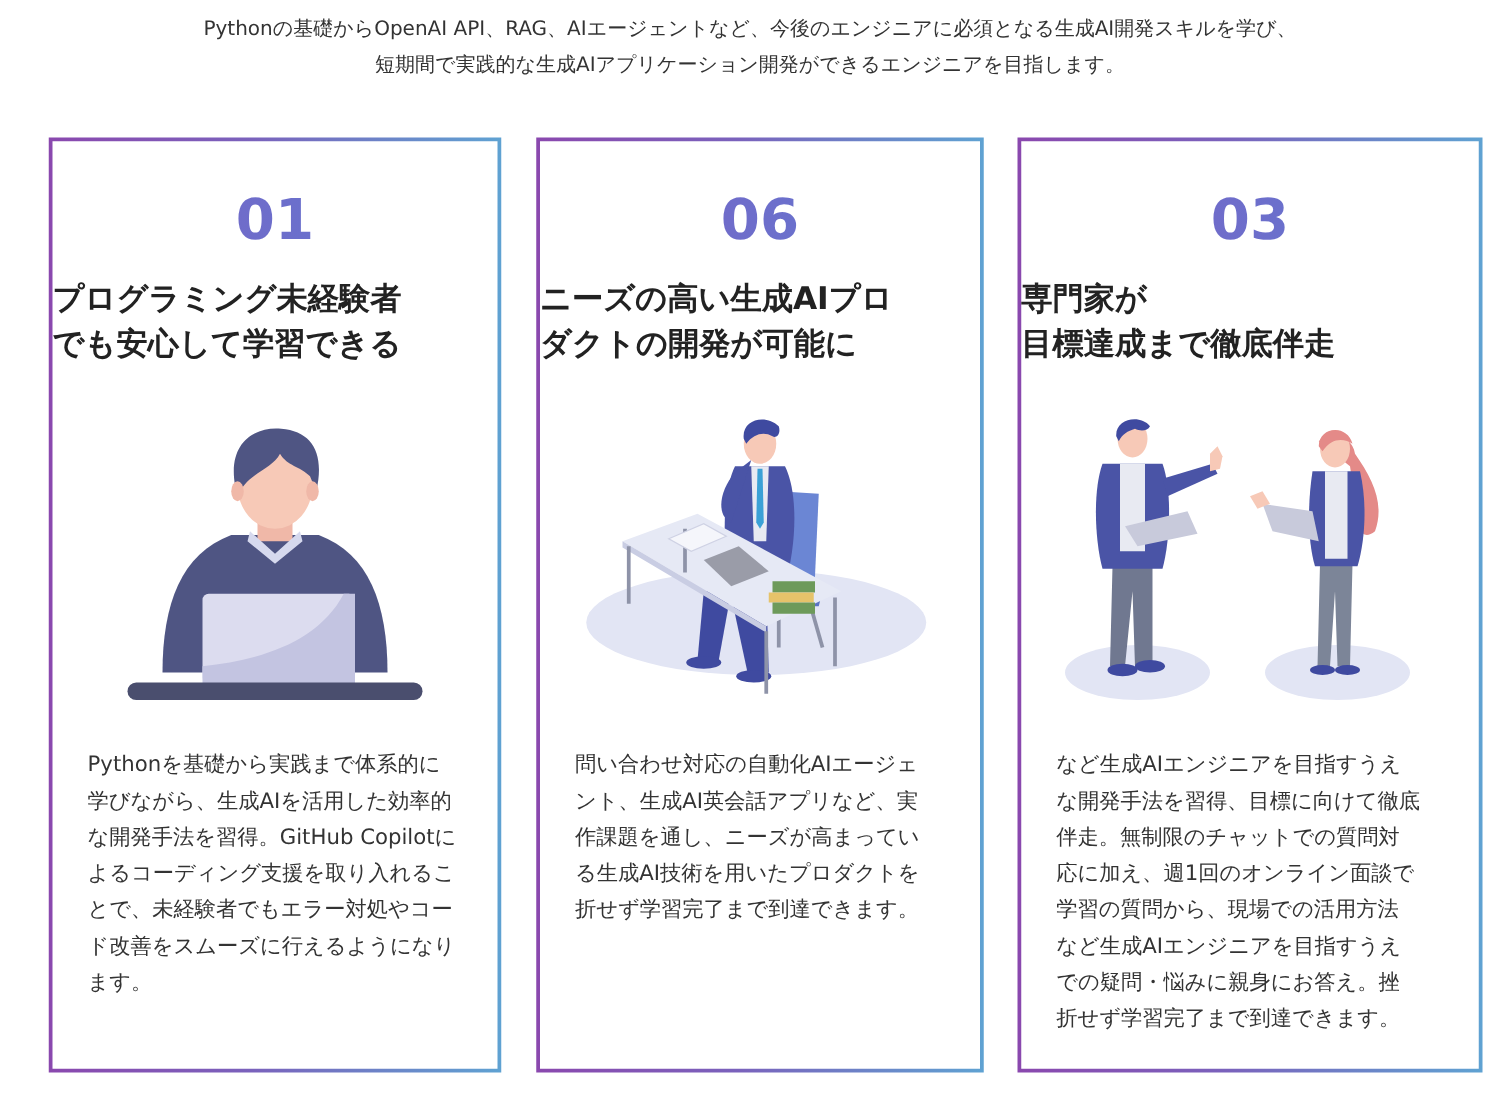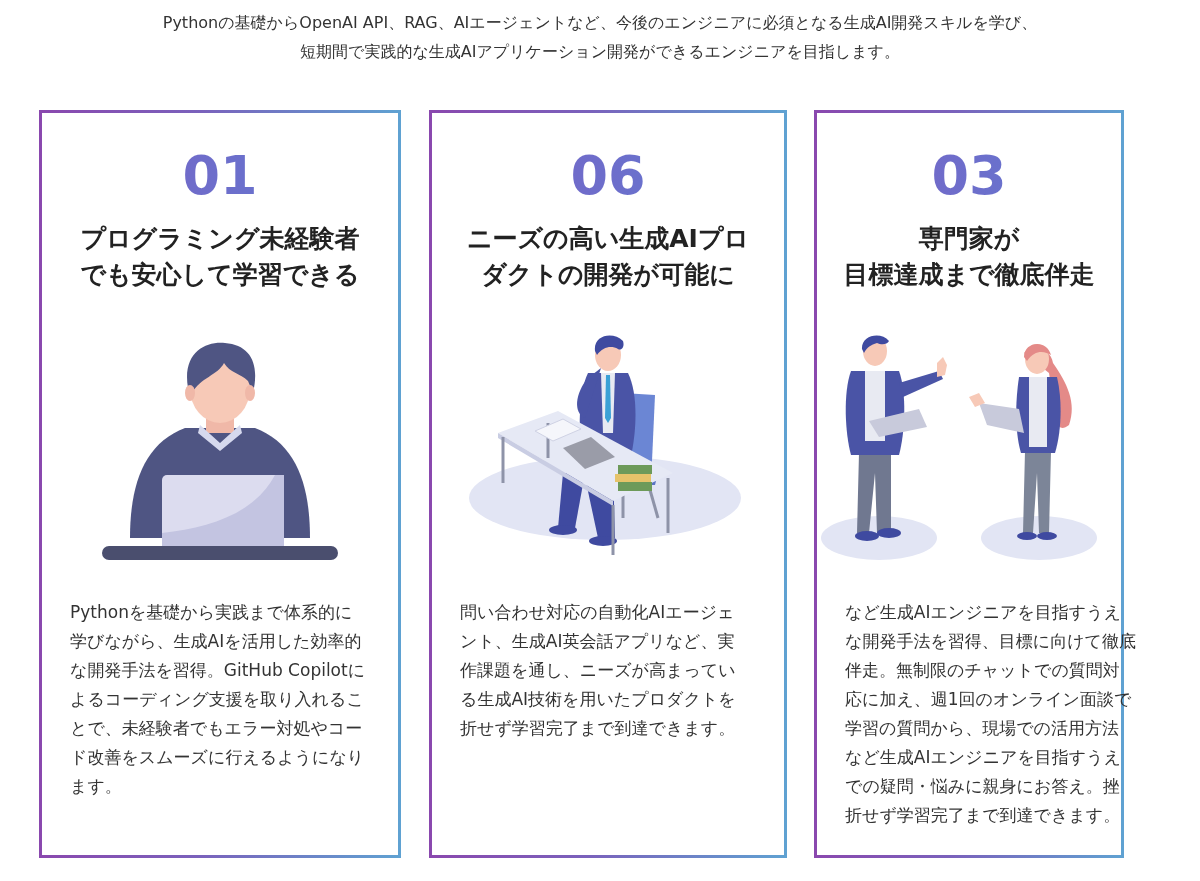--- a/index.html
+++ b/index.html
@@ -15,30 +15,30 @@
   .card {
     position: absolute; top: 110px; height: 748px;
     padding: 3px;
     background: linear-gradient(90deg, #8a48ae 0%, #7a62bc 45%, #5fa2d2 100%);
   }
   .card-inner {
     width: 100%; height: 100%; background: #ffffff; position: relative;
   }
   .card-1 { left: 39px; width: 362px; }
   .card-2 { left: 429px; width: 358px; }
-  .card-3 { left: 814px; width: 310px; }
+  .card-3 { left: 814px; width: 372px; }
 
   .num {
     position: absolute; left: 0; right: 0; top: 38px; text-align: center;
-    font-family: "DejaVu Sans", sans-serif; font-weight: bold; font-size: 54px; line-height: 50px;
+    font-family: "DejaVu Sans", sans-serif; font-weight: bold; font-size: 45px; line-height: 50px;
     background: linear-gradient(90deg, #7b62c4, #5f7ad2);
     -webkit-background-clip: text; background-clip: text; color: transparent;
   }
   .title {
-    position: absolute; left: 0; right: 0; top: 108px; text-align: center;
+    position: absolute; left: 0; right: 0; top: 108px; text-align: left;
     font-weight: bold; font-size: 25px; line-height: 36px; color: #222222;
   }
   .title span { display: block; white-space: nowrap; }
 
   .illust { position: absolute; left: 0; right: 0; top: 220px; height: 230px; }
   .illust svg { display: block; margin: 0 auto; }
 
   .desc {
     position: absolute; left: 28px; right: 20px; top: 485px;
     font-size: 17px; line-height: 29px; color: #333333;

